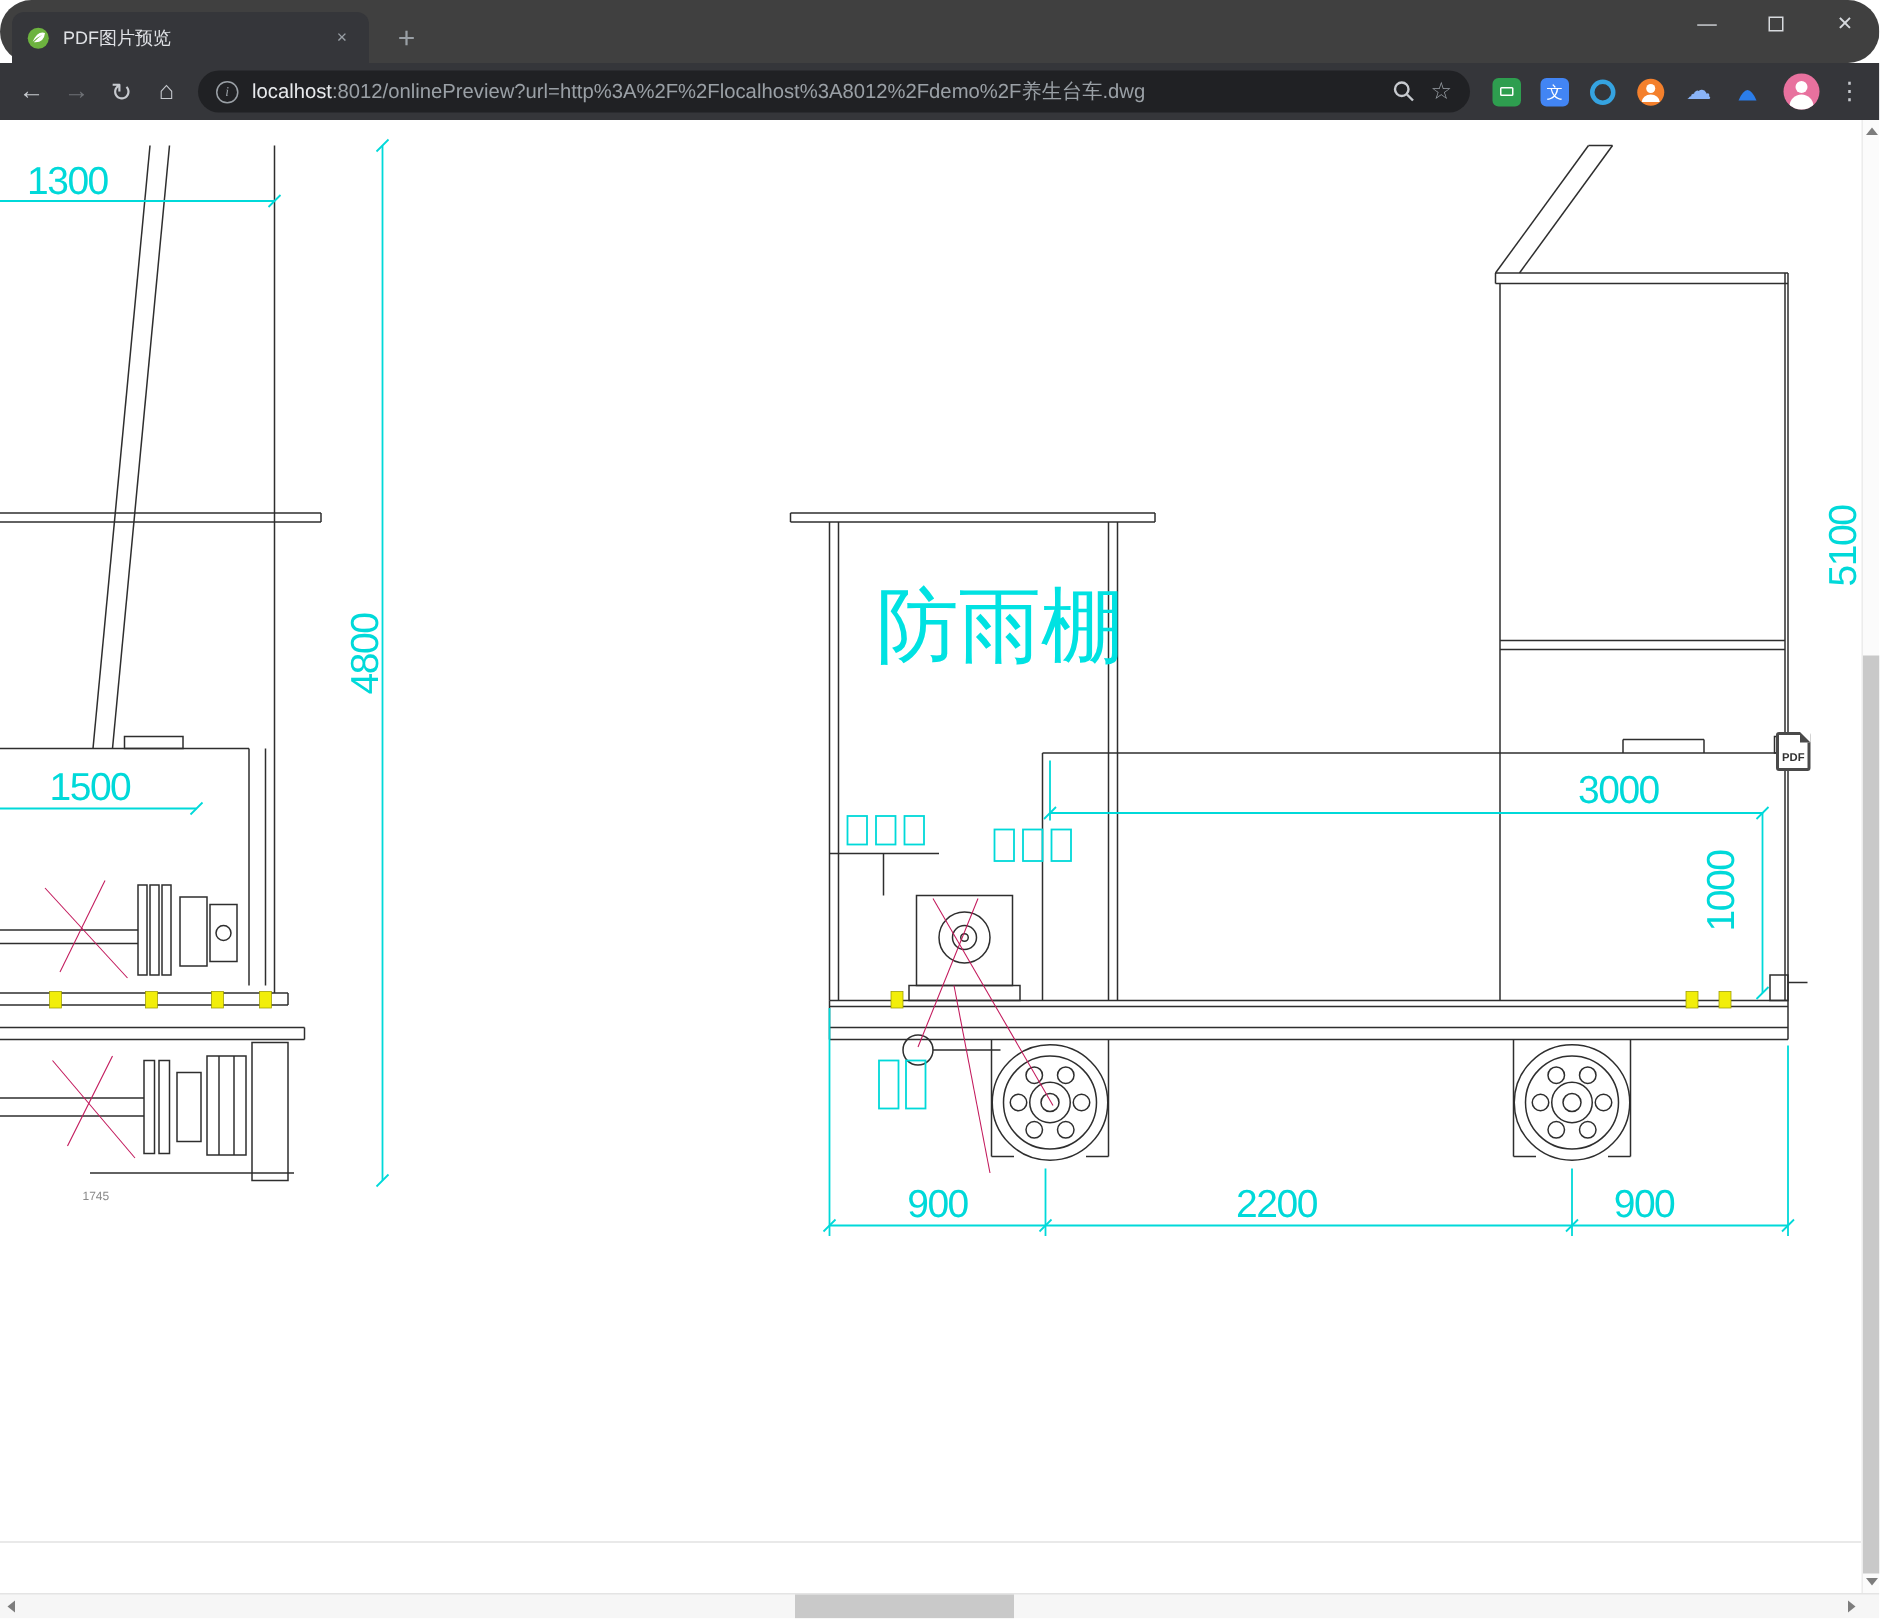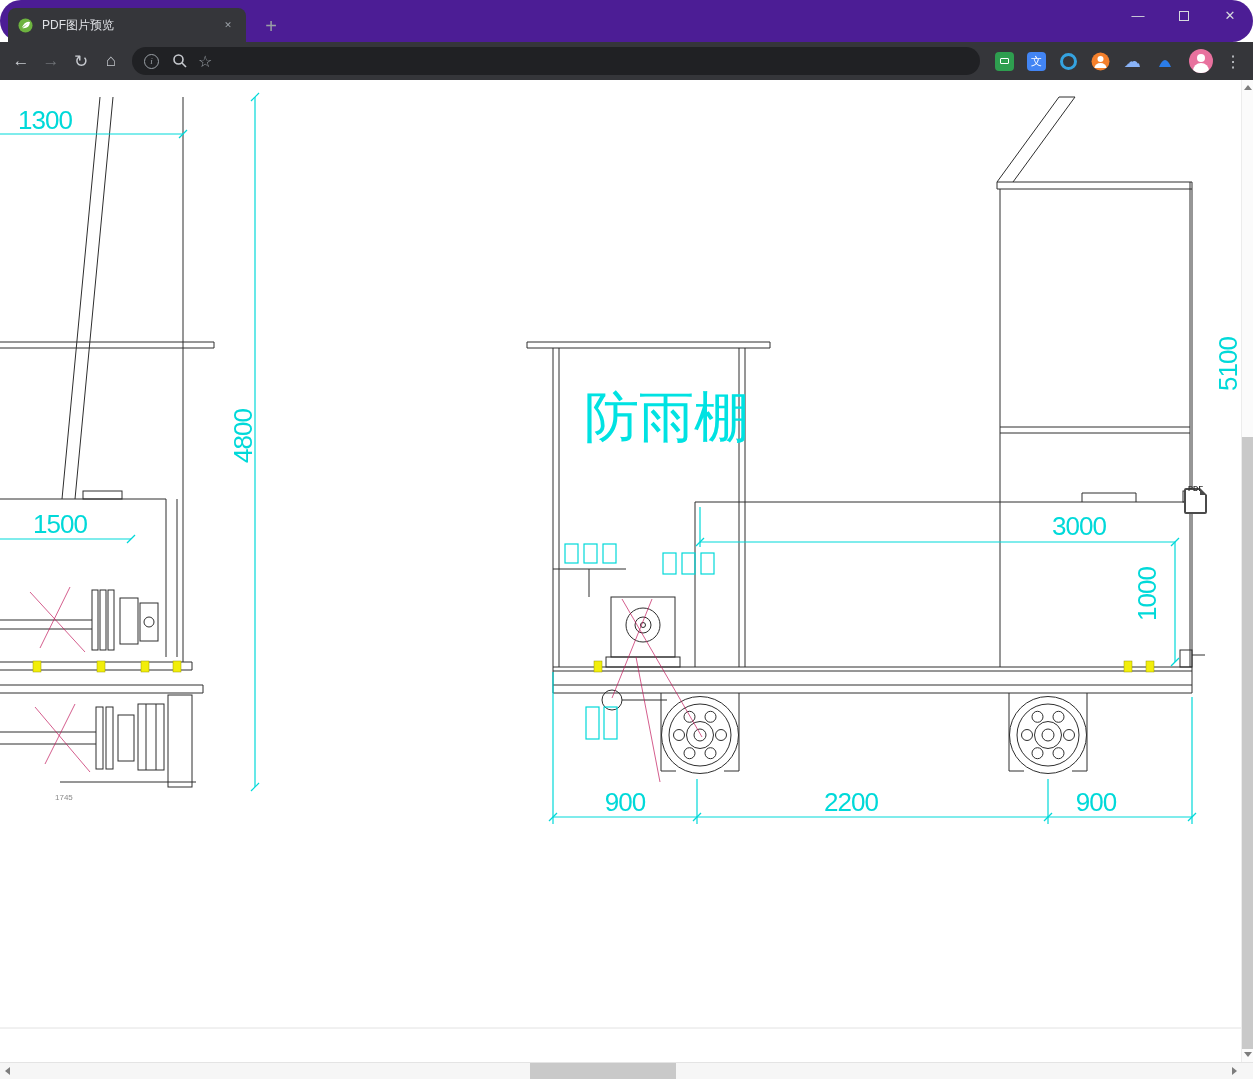--- a/index.html
+++ b/index.html
@@ -1,21 +1,21 @@
 <!DOCTYPE html>
 <html><head>
 <meta charset="utf-8">
 <style>
   * { margin:0; padding:0; box-sizing:border-box; }
   html,body { width:1253px; height:1079px; overflow:hidden; background:#fff;
               font-family:"Liberation Sans", sans-serif; }
   .window { position:relative; width:1253px; height:1079px; background:#fff; overflow:hidden; }
 
   
-  .titlebar { position:absolute; top:0; left:0; width:1253px; height:42px; background:#4c1d95;border-radius:21px; }
+  .titlebar { position:absolute; top:0; left:0; width:1253px; height:42px; background:#404040;border-radius:21px; }
   .tab { position:absolute; left:8px; top:8px; width:238px; height:34px; background:#35363a;
          border-radius:8px 8px 0 0; display:flex; align-items:center; gap:9px; padding:0 10px;
          color:#dfe1e5; font-size:12px; }
   .tab-title { flex:1; white-space:nowrap; overflow:hidden; }
   .tab-close { width:16px; height:16px; border-radius:50%; color:#9aa0a6; font-size:9px;
                display:flex; align-items:center; justify-content:center; }
   .new-tab { position:absolute; left:258px; top:13px; width:26px; height:26px; color:#9aa0a6;
              font-size:20px; font-weight:300; display:flex; align-items:center; justify-content:center; }
   .win-controls { position:absolute; right:0; top:0; height:31px; display:flex; }
   .win-btn { width:46px; height:31px; display:flex; align-items:center; justify-content:center;
@@ -51,21 +51,21 @@
                align-items:center; justify-content:center; flex:0 0 auto; }
 
   
   .content { position:absolute; top:80px; left:0; width:1241px; height:982px; background:#fff; overflow:hidden;margin-top:12px; }
   .cad-svg { position:absolute; top:0; left:0; }
   .pdf-float { position:absolute; left:1184px; top:396px; width:23px; height:26px; background:#fff;
                border:2px solid #4a4a4a; border-radius:2px; display:flex; align-items:flex-end;
                justify-content:center; }
   .pdf-float:before { content:""; position:absolute; right:-2px; top:-2px; width:0; height:0;
                border-left:7px solid #4a4a4a; border-top:7px solid #fff; }
-  .pdf-label { font-size:7.5px; font-weight:bold; color:#333; letter-spacing:0; padding-bottom:19px; }
+  .pdf-label { font-size:7.5px; font-weight:bold; color:#333; letter-spacing:0; padding-bottom:3px; }
 
   
   .vscroll { position:absolute; right:0; top:80px; width:12px; height:982px; background:#fbfbfb;
              border-left:1px solid #ececec; }
   .vthumb { position:absolute; left:0; top:357px; width:12px; height:612px; background:#c9c9c9; }
   .v-arrow-up { position:absolute; left:2px; top:5px; width:0; height:0;
              border-left:4px solid transparent; border-right:4px solid transparent;
              border-bottom:5px solid #7d7d7d; }
   .v-arrow-down { position:absolute; left:2px; bottom:5px; width:0; height:0;
              border-left:4px solid transparent; border-right:4px solid transparent;
@@ -107,20 +107,21 @@
   </div>
 
   <div class="toolbar">
     <div class="nav-btn">←</div>
     <div class="nav-btn disabled">→</div>
     <div class="nav-btn">↻</div>
     <div class="nav-btn">⌂</div>
 
     <div class="urlbar">
       <span class="info-icon">i</span>
+      <span class="url-text"><span class="url-host">localhost</span><span>:8012/onlinePreview?url=http%3A%2F%2Flocalhost%3A8012%2Fdemo%2F养生台车.dwg</span></span>
       <span class="omni-zoom">
         <svg width="16" height="16" viewBox="0 0 16 16">
             <circle cx="6.5" cy="6.5" r="4.5" fill="none" stroke="#c7cacf" stroke-width="1.6"></circle>
             <line x1="10" y1="10" x2="14" y2="14" stroke="#c7cacf" stroke-width="1.6"></line>
           </svg>
       </span>
       <span class="omni-star">☆</span>
     </div>
 
     <div class="ext-row">

